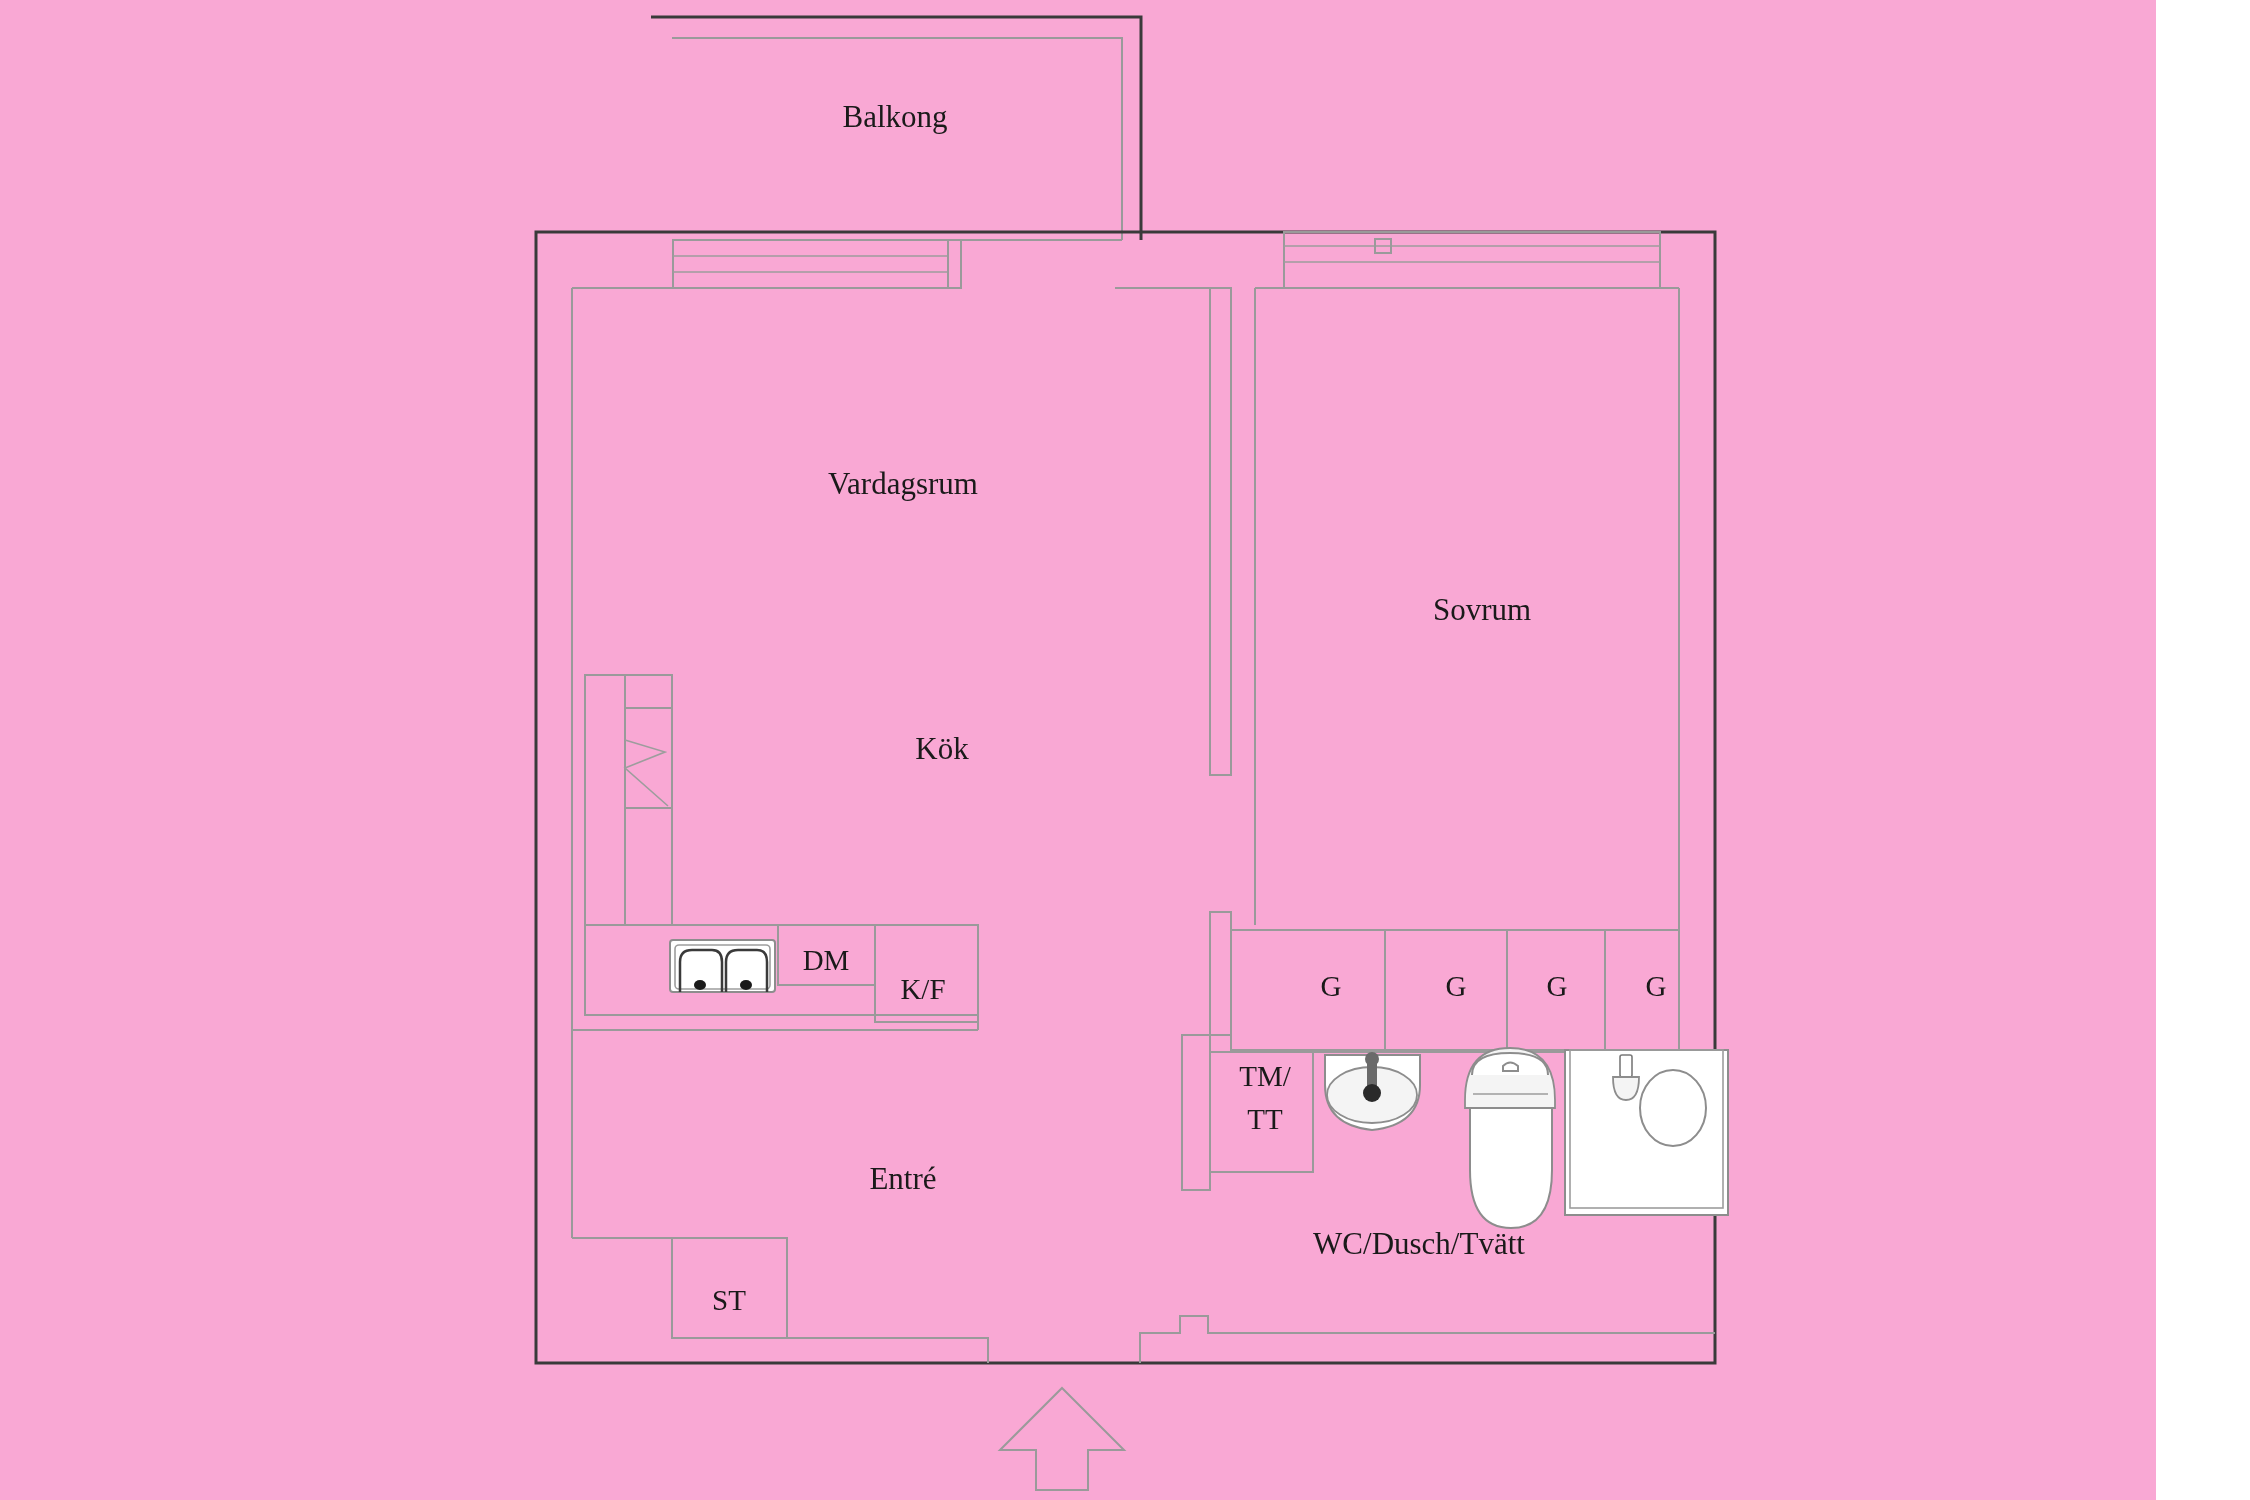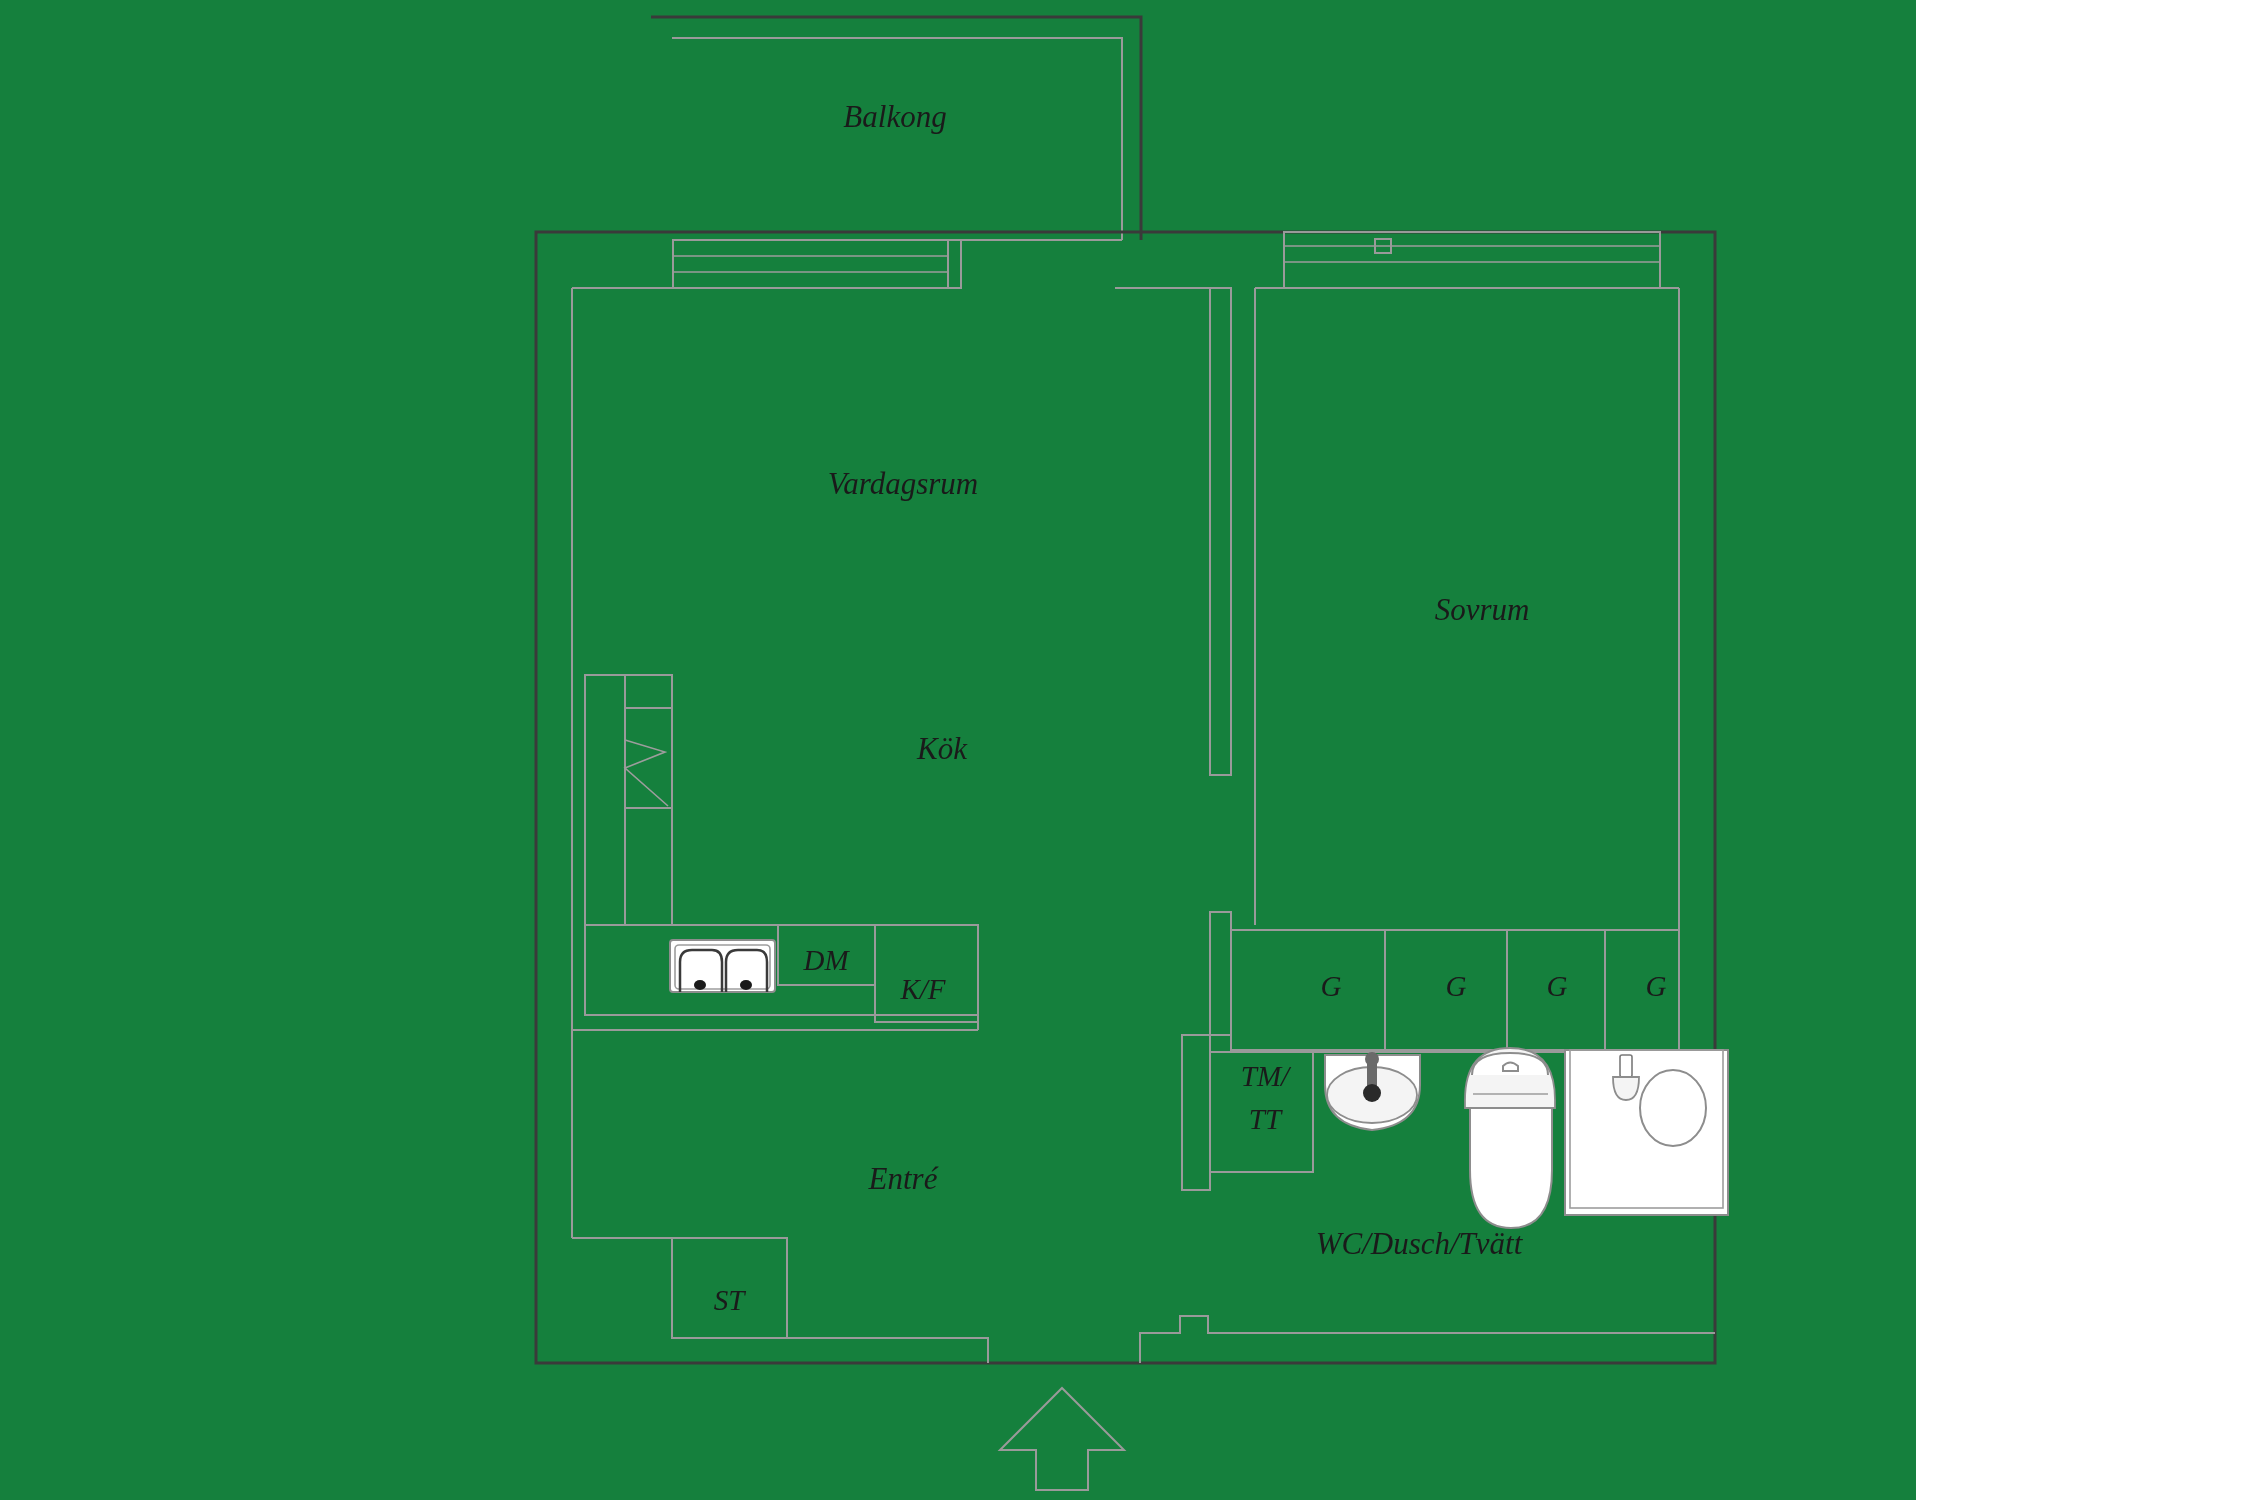--- a/index.html
+++ b/index.html
@@ -9,24 +9,23 @@
     background: #ffffff;
   }
   body {
     width: 2250px;
     height: 1500px;
     overflow: hidden;
     font-family: "Liberation Serif", "DejaVu Serif", serif;
   }
   #plan-root {
     position: relative;
-    width: 1916px;
+    width: 2156px;
     height: 1500px;
-    background: #15803d;
-    font-style: italic;
+    background: #f9a8d4;
   }
   svg#floorplan {
     display: block;
     width: 2250px;
     height: 1500px;
   }
   .room-label {
     font-family: "Liberation Serif", "DejaVu Serif", serif;
     fill: #1a1a1a;
     text-anchor: middle;

